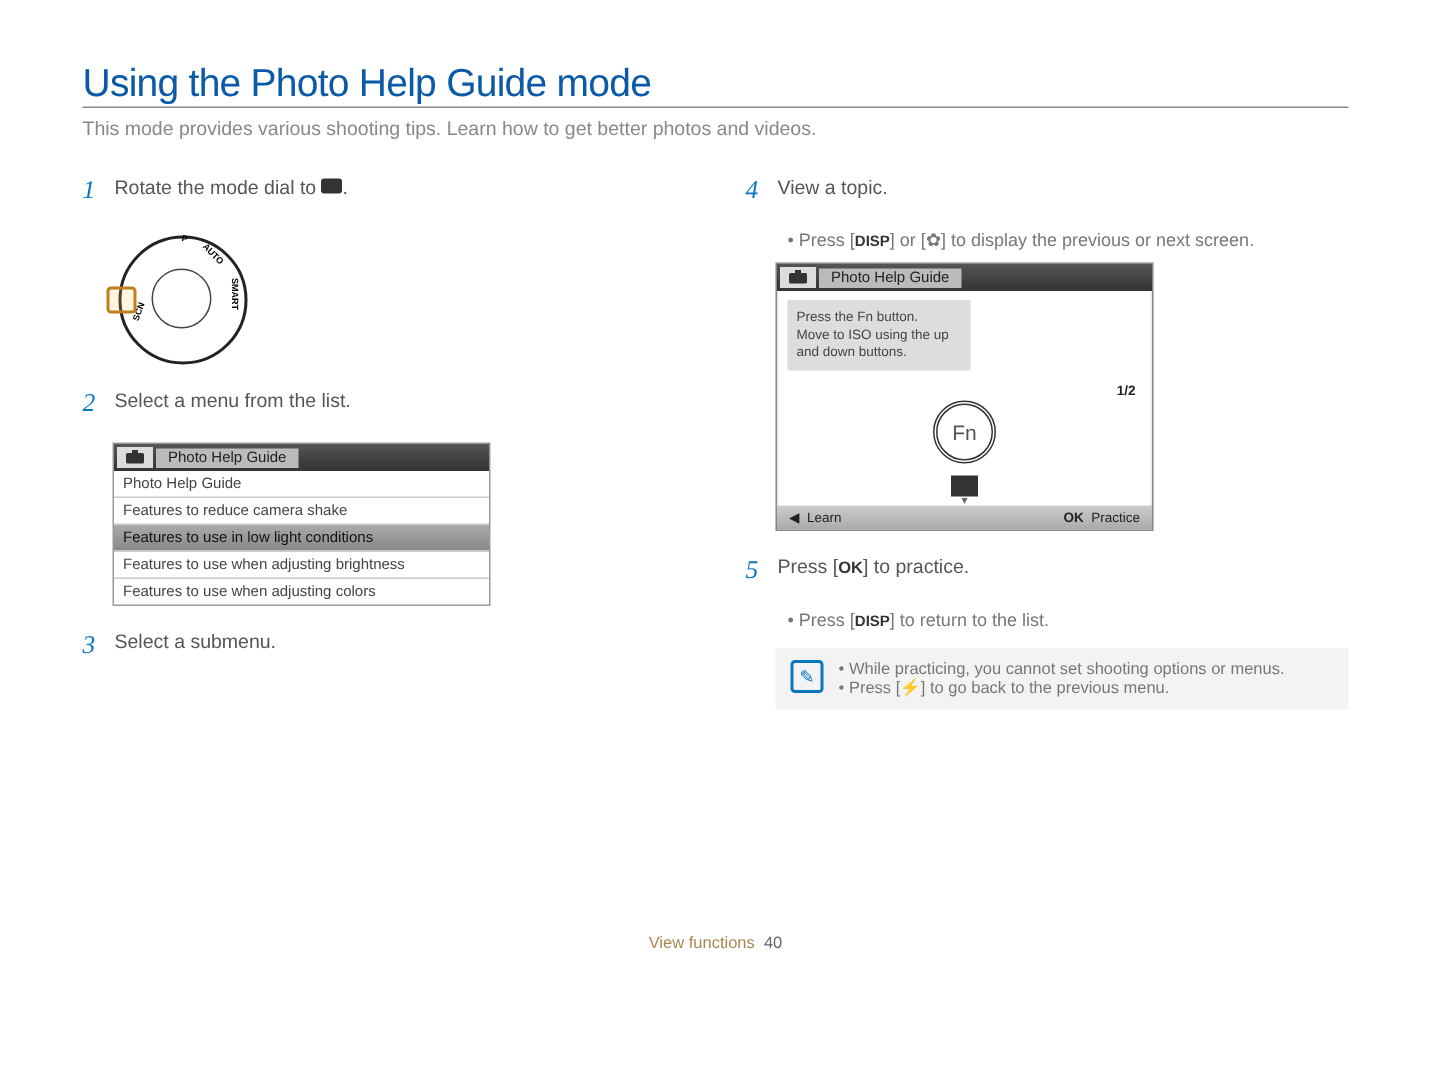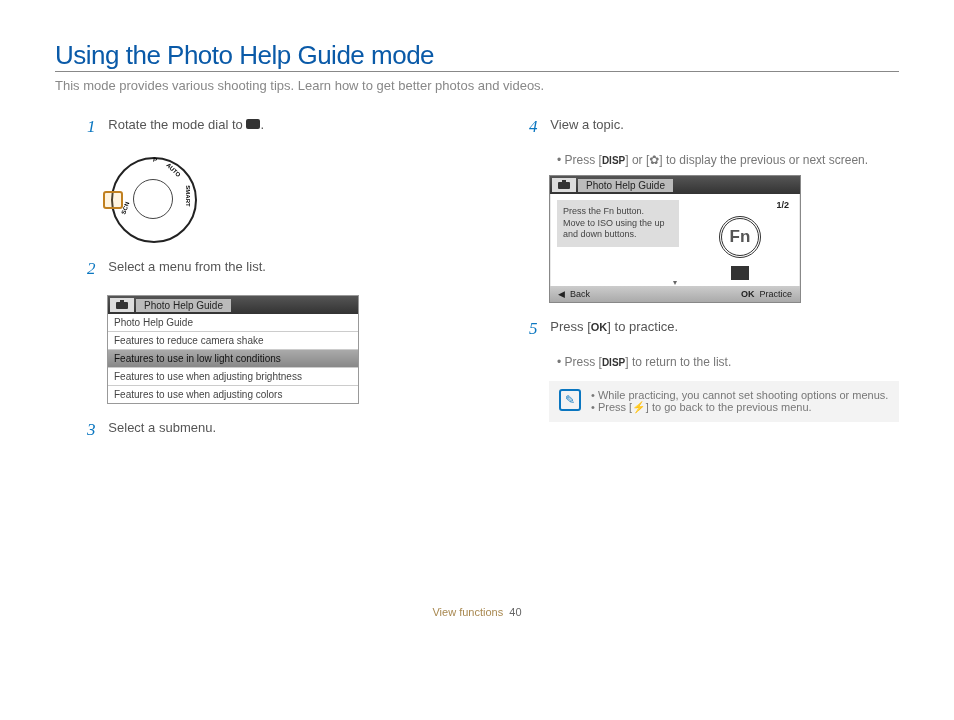--- a/index.html
+++ b/index.html
@@ -26,21 +26,20 @@
     font-size: 13px;
     color: #888;
     margin: 6px 0 24px 0;
   }
   .cols {
     display: flex;
     gap: 40px;
   }
   .col {
     flex: 1;
-    margin-left: 32px;
   }
   .step {
     margin-bottom: 16px;
   }
   .step-num {
     color: #0a76c0;
     font-style: italic;
     font-size: 17px;
     font-family: "Times New Roman", serif;
     display: inline-block;
@@ -141,20 +140,21 @@
     align-items: center;
   }
   .screen-body {
     display: flex;
     padding: 6px;
     gap: 8px;
     background: #fff;
     margin: 0 1px;
     position: relative;
     min-height: 80px;
+    flex-direction: column;
   }
   .screen-text-area {
     background: #ddd;
     padding: 6px;
     font-size: 9px;
     color: #444;
     width: 110px;
     line-height: 1.3;
     height: fit-content;
   }
@@ -175,22 +175,22 @@
     right:4px;
   }
   .fn-circle {
     width: 36px;
     height: 36px;
     border: 3px double #333;
     border-radius: 50%;
     display: flex;
     align-items: center;
     justify-content: center;
-    font-weight: bold;
-    font-size: 17px;
+    font-weight: normal;
+    font-size: 14px;
     margin-top: 12px;
   }
   .iso-icon {
     width: 18px;
     height: 14px;
     background: #333;
     margin-top: 8px;
   }
   .screen-body::after {
     content: "▾";
@@ -386,21 +386,21 @@
       </div>
       <div class="screen-body">
         <div class="screen-text-area" id="screen-body-text">Press the Fn button.<br>Move to ISO using the up and down buttons.</div>
         <div class="screen-body-right">
           <div class="page-indicator">1/2</div>
           <div class="fn-circle">Fn</div>
           <div class="iso-icon"></div>
         </div>
       </div>
       <div class="screen-footer">
-        <span>◀ &nbsp;<span>Back</span></span>
+        <span>◀ &nbsp;<span>Learn</span></span>
         <span><b>OK</b> &nbsp;<span>Practice</span></span>
       </div>
     </div>
 
     <div class="step">
       <span class="step-num">5</span>
       <span class="step-text">
         <span>Press [</span><span class="inline-ok">OK</span><span>] to practice.</span>
       </span>
     </div>

